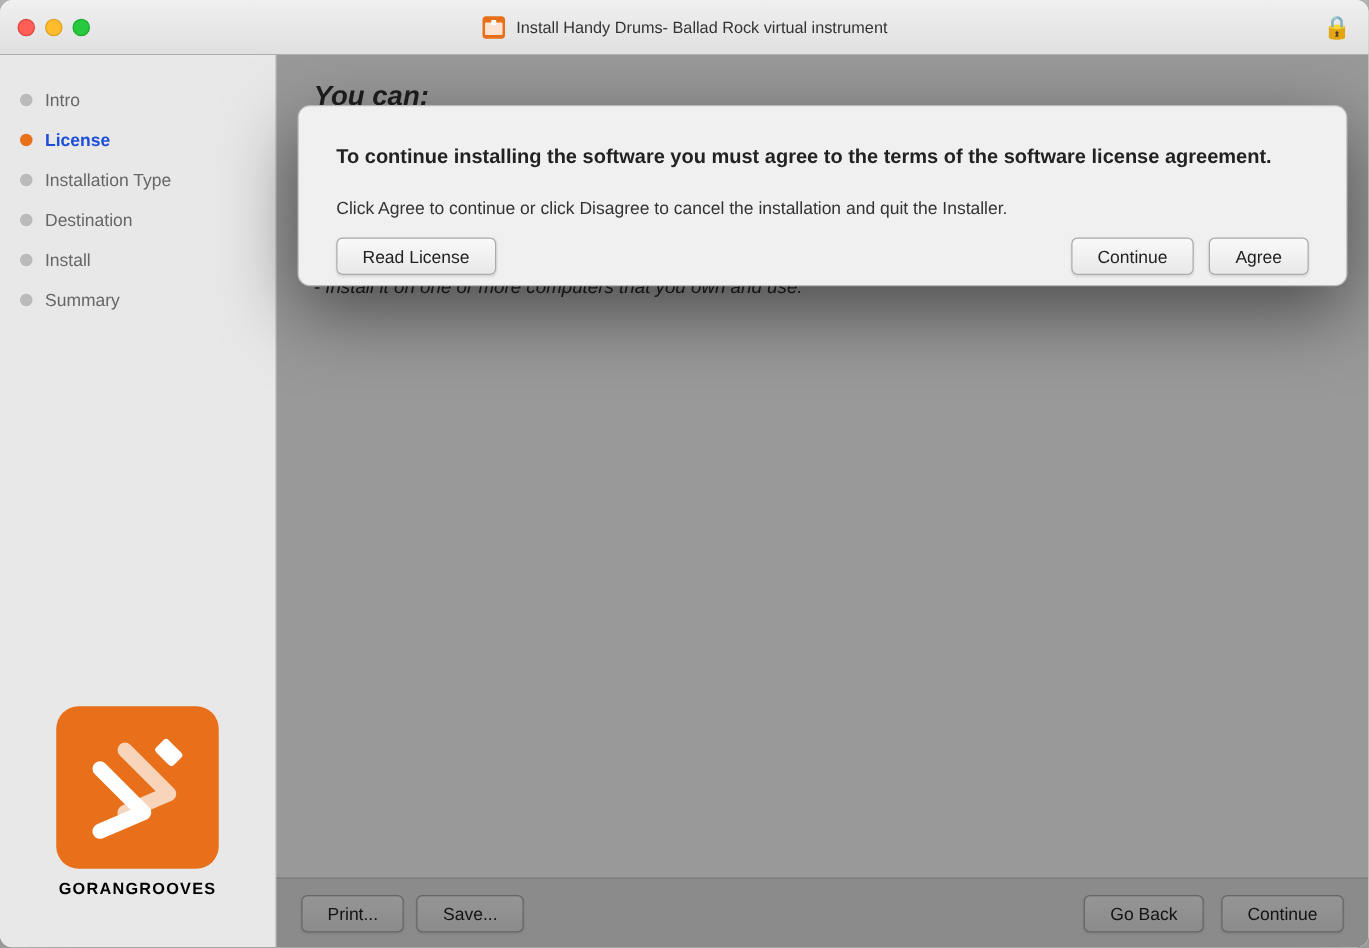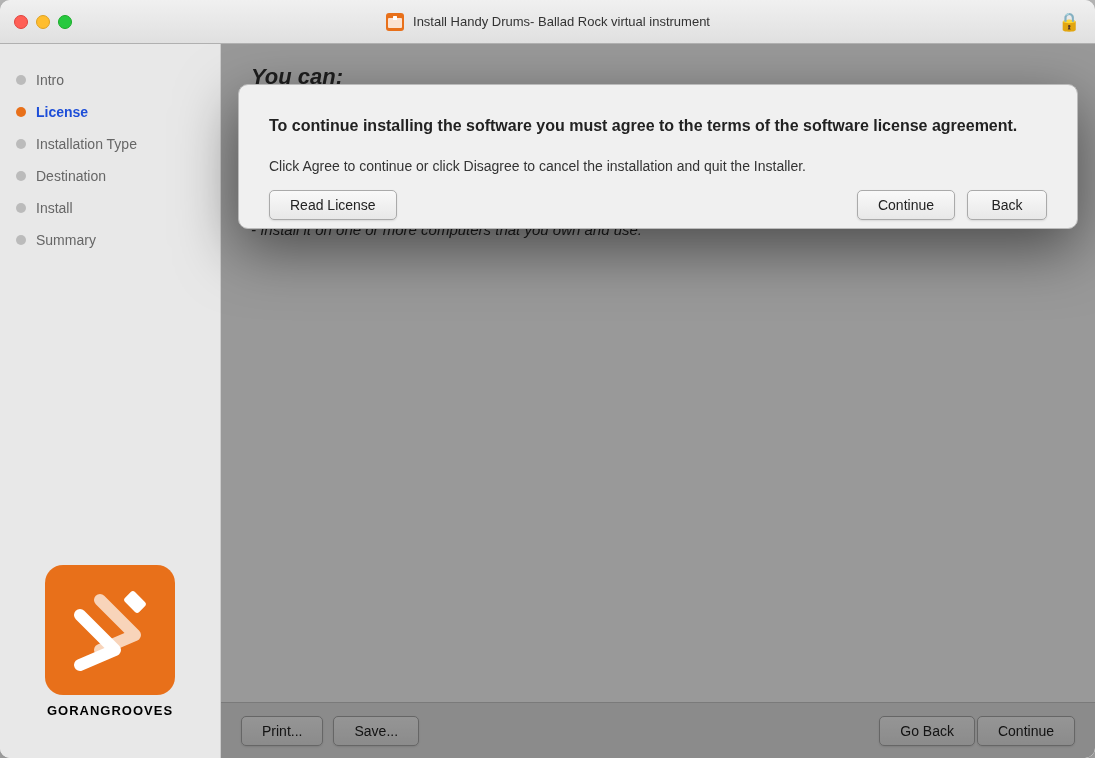--- a/index.html
+++ b/index.html
@@ -184,21 +184,21 @@
       justify-content: space-between;
       padding: 15px 20px;
       flex-shrink: 0;
     }
     .bottom-toolbar-left {
       display: flex;
       gap: 10px;
     }
     .bottom-toolbar-right {
       display: flex;
-      gap: 2px;
+      gap: 14px;
     }
 
     
     .mac-button {
       background: linear-gradient(to bottom, #f9f9f9, #e8e8e8);
       border: 1px solid #aaa;
       border-radius: 5px;
       padding: 6px 20px;
       font-size: 14px;
       color: #222;
@@ -358,20 +358,20 @@
       </div>
 
       <div class="modal-overlay">
         <div class="modal-dialog">
           <div class="modal-title">To continue installing the software you must agree to the terms of the software license agreement.</div>
           <div class="modal-body">Click Agree to continue or click Disagree to cancel the installation and quit the Installer.</div>
           <div class="modal-buttons">
             <button class="mac-button">Read License</button>
             <div class="modal-buttons-right">
               <button class="mac-button">Continue</button>
-              <button class="mac-button">Back</button>
+              <button class="mac-button">Agree</button>
             </div>
           </div>
         </div>
       </div>
     </div>
   </div>
 </div>
 
 </body></html>

